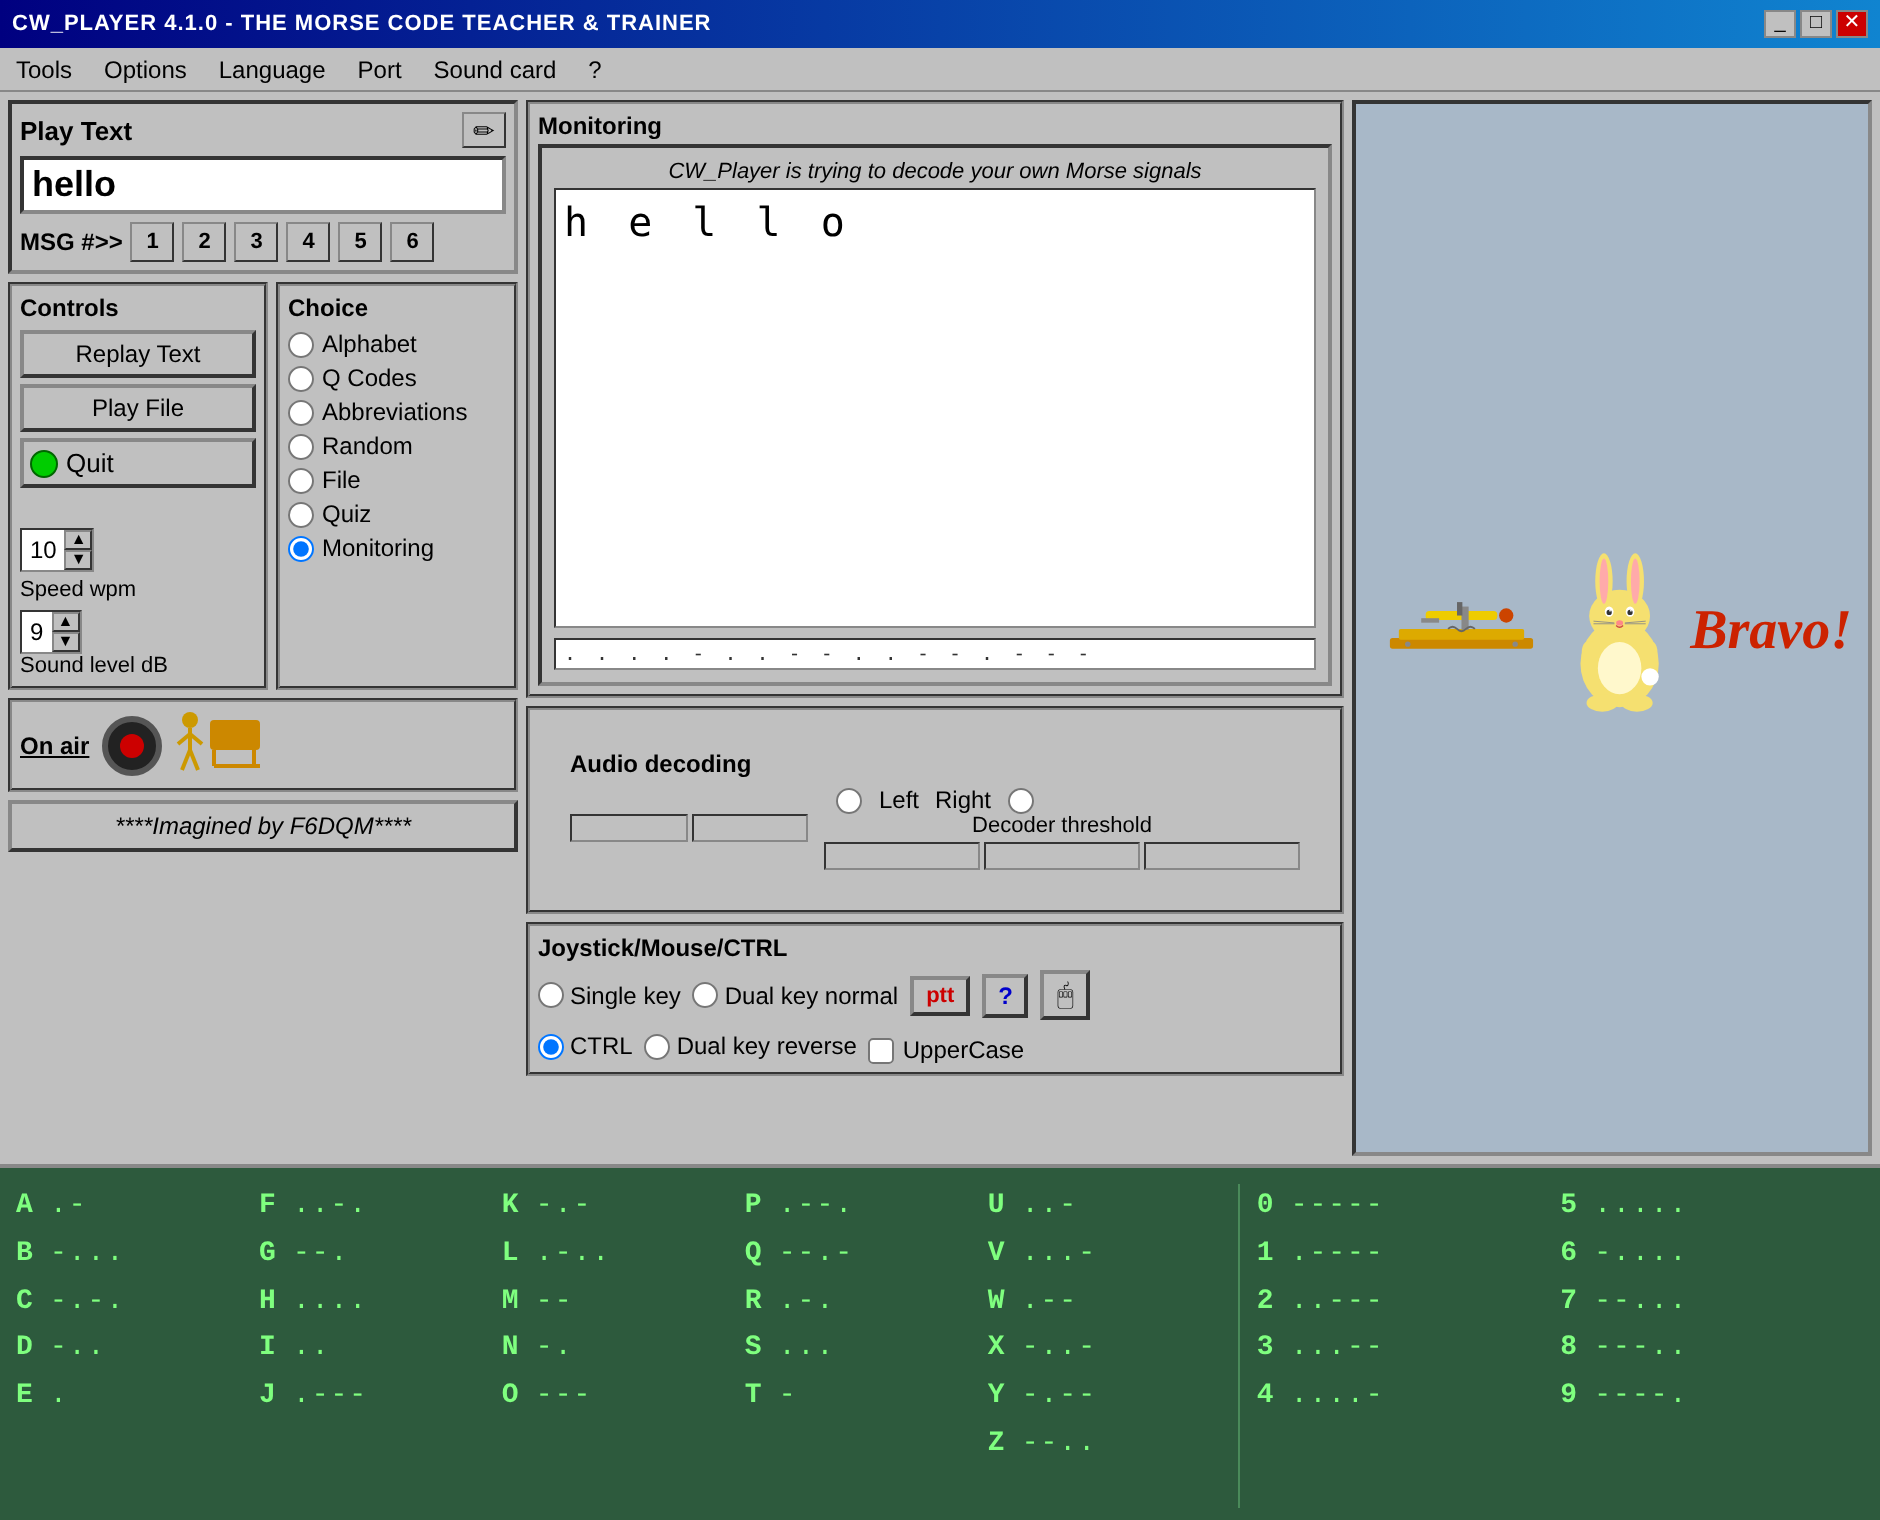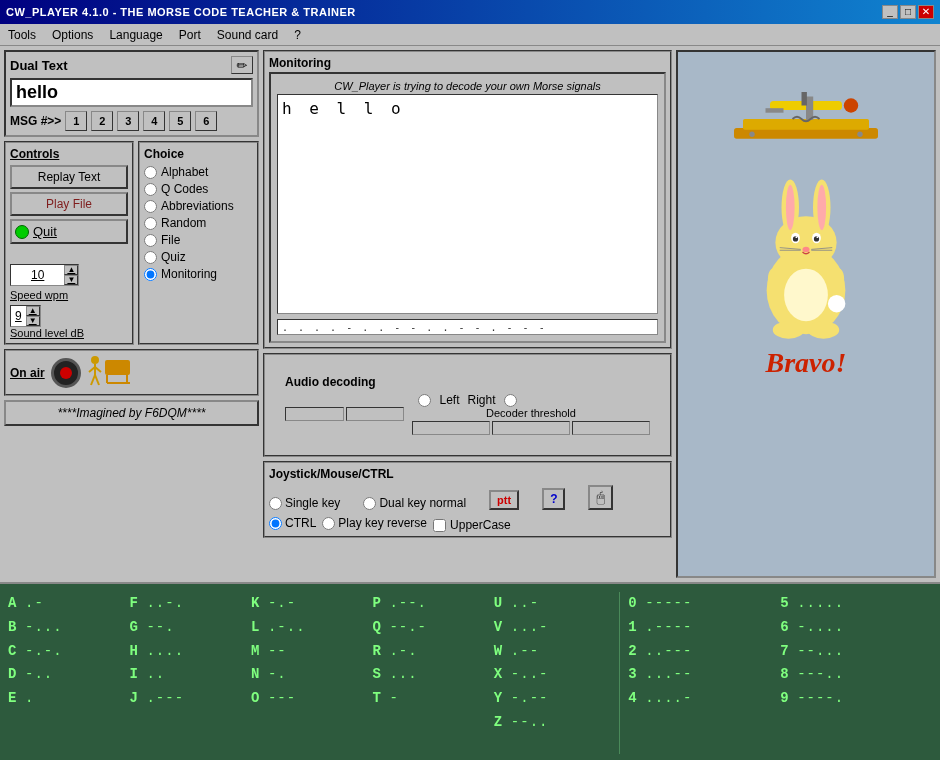--- a/index.html
+++ b/index.html
@@ -120,33 +120,32 @@
       display: flex;
       gap: 4px;
     }
 
     
     #controls-box {
       background: #c0c0c0;
       border: 2px groove #888;
       padding: 4px;
       width: 130px;
-      text-decoration: underline;
     }
     #controls-label { font-weight: bold; margin-bottom: 4px; font-size: 12px; }
     .ctrl-btn {
       width: 100%;
       background: #c0c0c0;
       border: 2px outset #888;
       padding: 3px;
       cursor: pointer;
       font-size: 12px;
       margin-bottom: 3px;
     }
-    .ctrl-btn.disabled { color: #7f1d1d; }
+    .ctrl-btn.disabled { color: #000000; }
 
     #quit-btn {
       display: flex;
       align-items: center;
       justify-content: flex-start;
       gap: 4px;
       background: #c0c0c0;
       border: 2px outset #888;
       padding: 3px;
       cursor: pointer;
@@ -259,21 +258,21 @@
       font-size: 11px;
       text-align: center;
       margin-bottom: 2px;
     }
     #monitoring-textarea {
       width: 100%;
       height: 220px;
       border: none;
       background: white;
       border: 1px inset #888;
-      font-size: 16px;
+      font-size: 20px;
       padding: 4px;
       letter-spacing: 4px;
       resize: none;
       font-family: monospace;
     }
     #morse-line {
       background: white;
       border: 1px inset #888;
       height: 16px;
       font-size: 10px;
@@ -311,22 +310,22 @@
 
     
     #joystick-box {
       border: 2px groove #888;
       background: #c0c0c0;
       padding: 4px;
     }
     #joystick-label { font-weight: bold; font-size: 12px; margin-bottom: 4px; }
     #joystick-row {
       display: flex;
-      gap: 23px;
-      align-items: flex-end;
+      gap: 6px;
+      align-items: center;
       flex-wrap: wrap;
     }
     .joy-radio {
       display: flex; align-items: center; gap: 3px; font-size: 12px;
     }
     #ptt-btn {
       background: #c0c0c0;
       border: 2px outset #888;
       padding: 2px 6px;
       cursor: pointer;
@@ -355,21 +354,21 @@
       align-items: center;
       gap: 4px;
       margin-top: 4px;
     }
 
     
     #right-panel {
       width: 260px;
       background: #a8b8c8;
       display: flex;
-      flex-direction: column;
+      flex-direction: row;
       align-items: center;
       justify-content: flex-start;
       padding: 8px;
       border: 2px inset #888;
     }
 
     
     #telegraph-key {
       width: 180px;
       height: 100px;
@@ -453,21 +452,21 @@
   <span>Sound card</span>
   <span>?</span>
 </div>
 
 <div id="main">
 
   <div id="left-panel">
 
     <div id="enter-text-box">
       <div id="enter-text-header">
-        <span id="enter-text-label">Dual Text</span>
+        <span id="enter-text-label">Play Text</span>
         <div id="enter-text-pencil">
           <span>✏</span>
         </div>
       </div>
       <input id="text-input" type="text" value="hello" style="">
       <div id="msg-row">
         <span class="msg-label">MSG #&gt;&gt;</span>
         <button>1</button>
         <button>2</button>
         <button>3</button>
@@ -485,21 +484,21 @@
         <button class="ctrl-btn disabled">Play File</button>
 
         <div id="quit-btn">
           <div class="green-circle"></div>
           <span>Quit</span>
         </div>
 
         
         <div id="speed-row">
           <div style="display:flex;align-items:center;border:1px inset #888;background:white;">
-            <span style="padding:1px 20px;font-size:12px;">10</span>
+            <span style="padding:1px 4px;font-size:12px;">10</span>
             <div style="display:flex;flex-direction:column;">
               <button class="spin-btn">▲</button>
               <button class="spin-btn">▼</button>
             </div>
           </div>
         </div>
         <div style="font-size:11px;margin-bottom:4px;">Speed  wpm</div>
 
         
         <div id="sound-row">
@@ -625,21 +624,21 @@
         <button id="question-btn">?</button>
         <button id="mouse-icon-btn">🖱</button>
       </div>
       <div id="joystick-row" style="display:flex;gap:6px;align-items:center;margin-top:4px;">
         <div class="joy-radio">
           <input type="radio" name="joy" checked="" style="">
           <span>CTRL</span>
         </div>
         <div class="joy-radio">
           <input type="radio" name="joy" style="">
-          <span>Play key reverse</span>
+          <span>Dual key reverse</span>
         </div>
         <div id="uppercase-row">
           <input type="checkbox" style="">
           <span>UpperCase</span>
         </div>
       </div>
     </div>
 
   </div>
 

